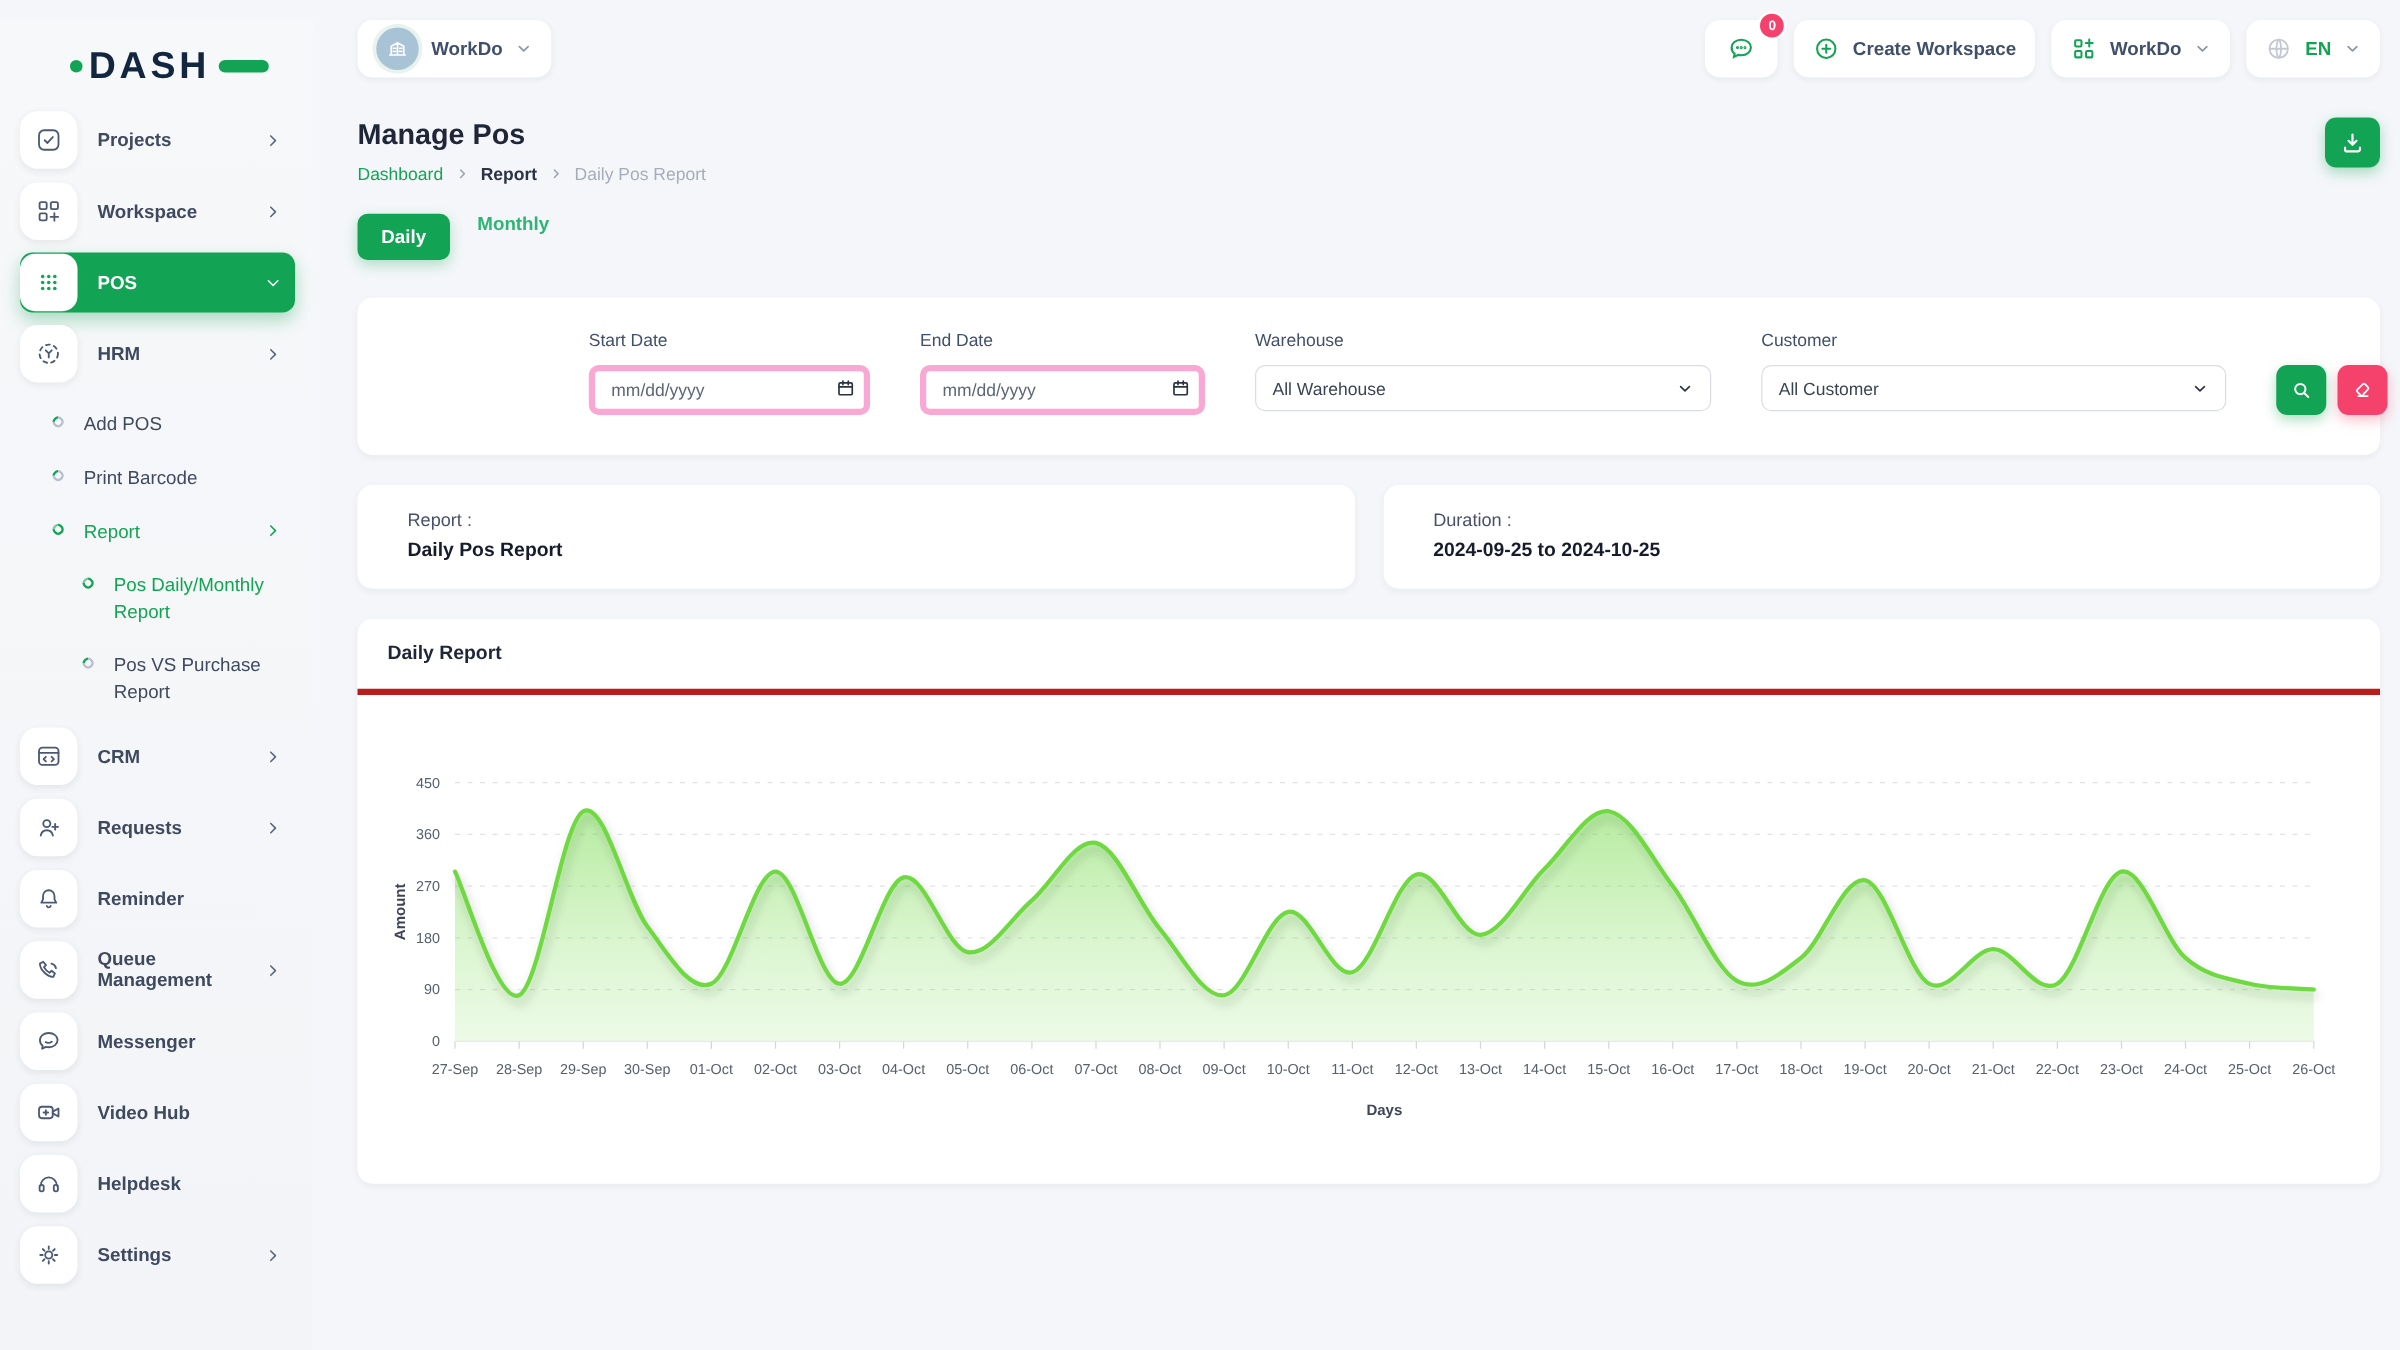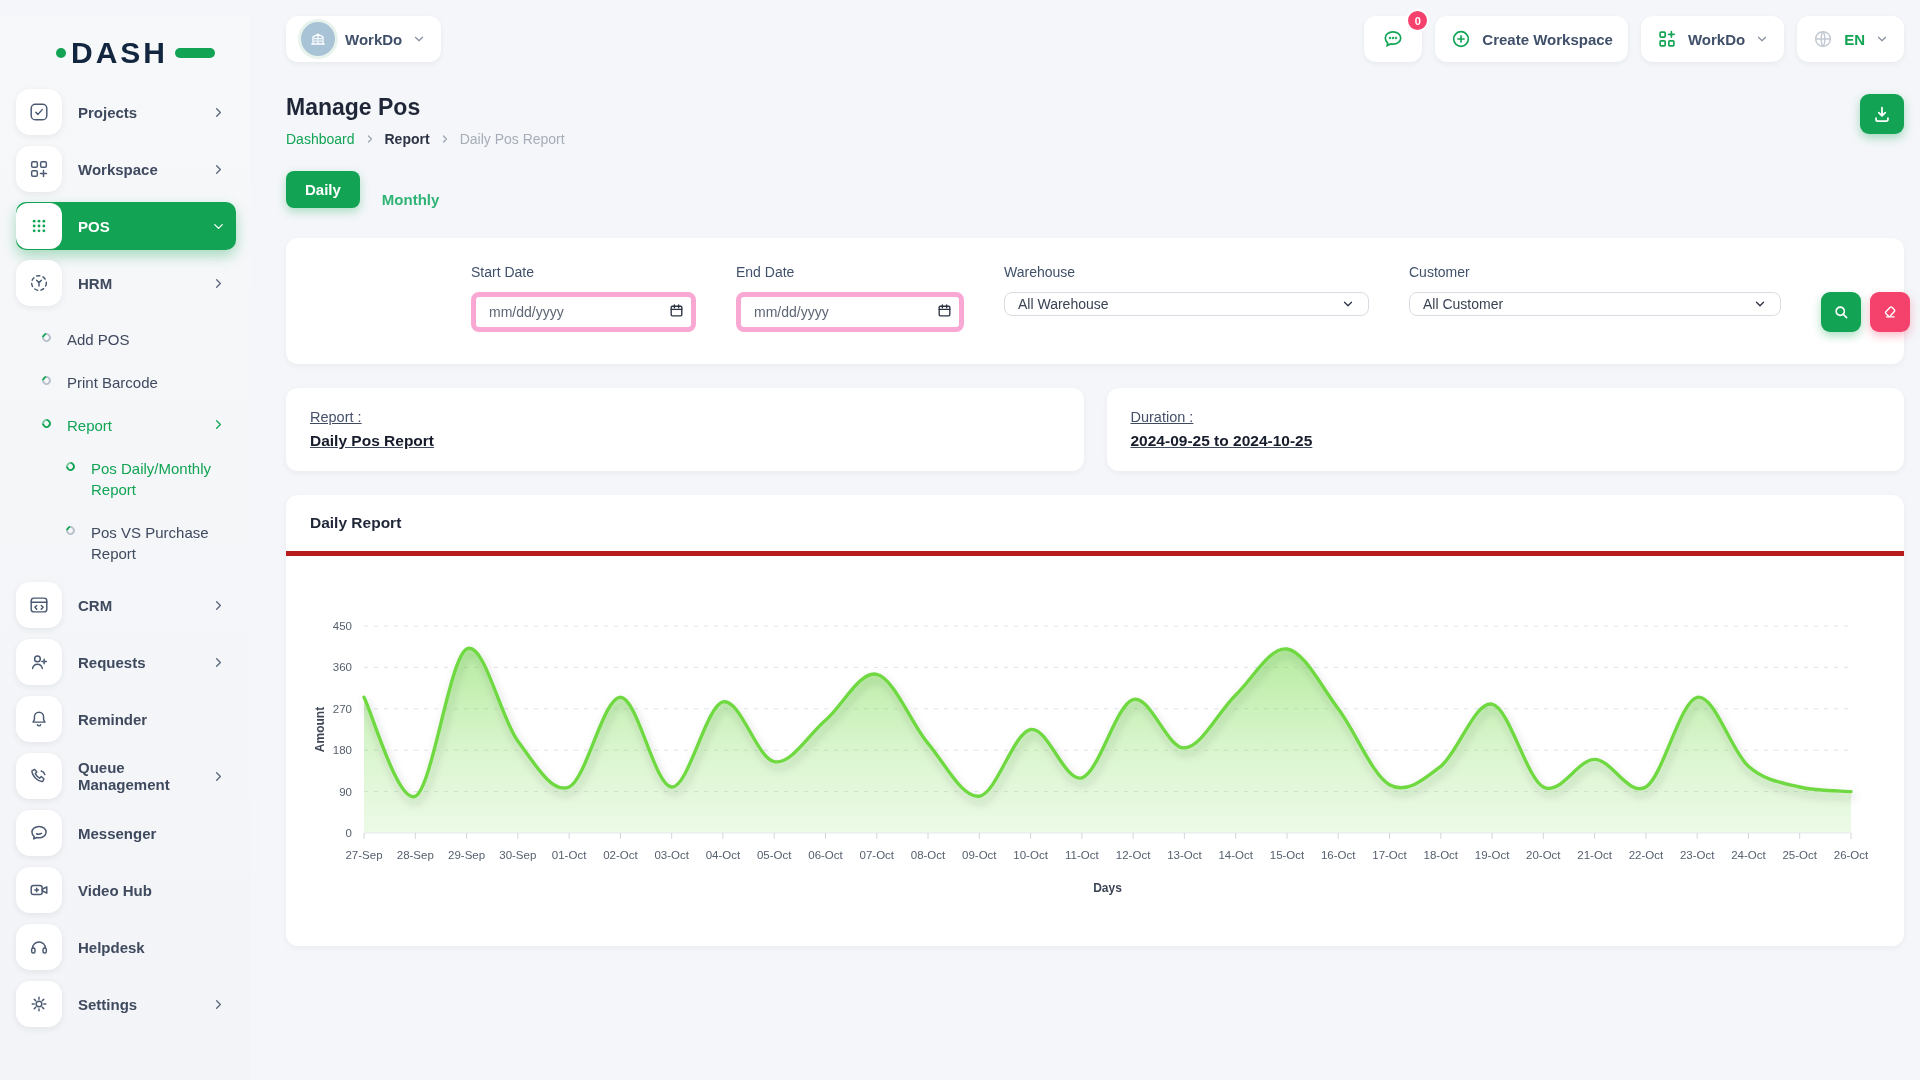--- a/index.html
+++ b/index.html
@@ -52,38 +52,38 @@
   .page-title { font-size:23px; font-weight:700; color:#1f2637; }
   .crumbs { display:flex; align-items:center; gap:9px; margin-top:10px; font-size:14px; }
   .crumb-link { color:#12a454; text-decoration:none; cursor:pointer; }
   .crumb-mid { color:#2b3344; font-weight:600; }
   .crumb-cur { color:#a7adb8; }
   .crumb-sep svg { stroke:#9aa2ad; display:block; }
   .sq-btn { width:44px; height:40px; border:none; border-radius:9px; display:flex; align-items:center; justify-content:center; cursor:pointer; }
   .sq-btn.green { background:#12a454; box-shadow:0 4px 10px rgba(18,164,84,.35); }
   .sq-btn.pink { background:#f5426c; box-shadow:0 4px 10px rgba(245,66,108,.35); }
 
-  .tabs { display:flex; align-items:flex-end; gap:22px; margin-top:24px; }
+  .tabs { display:flex; align-items:flex-start; gap:22px; margin-top:24px; }
   .tab-daily { background:#12a454; color:#fff; font-size:15px; font-weight:600; border:none; border-radius:8px; padding:10px 19px; cursor:pointer; box-shadow:0 4px 10px rgba(18,164,84,.3); font-family:inherit; }
   .tab-monthly { background:transparent; border:none; color:#2fb475; font-size:15px; font-weight:600; cursor:pointer; font-family:inherit; }
 
   .card { background:#fff; border-radius:12px; box-shadow:0 2px 6px rgba(35,48,68,.05); }
 
   .filter-card { margin-top:30px; padding:26px 24px 32px 185px; display:grid; grid-template-columns:225px 228px 365px 372px 1fr; column-gap:40px; }
   .f-label { font-size:14px; font-weight:500; color:#40506a; display:block; margin-bottom:12px; }
   .inp-wrap { position:relative; }
   .inp { width:100%; height:40px; border:5px solid #f9a8d4; border-radius:8px; padding:0 36px 0 13px; font-size:14px; color:#3a4353; font-family:inherit; background:#fff; }
   .inp::placeholder { color:#5d6675; }
   .inp-ico { position:absolute; right:11px; top:10px; pointer-events:none; }
-  .sel { height:24px; border:1px solid #d9dde3; border-radius:8px; padding:0 13px; display:flex; align-items:center; justify-content:space-between; font-size:14px; color:#3a4353; cursor:pointer; background:#fff; }
+  .sel { height:37px; border:1px solid #d9dde3; border-radius:8px; padding:0 13px; display:flex; align-items:center; justify-content:space-between; font-size:14px; color:#3a4353; cursor:pointer; background:#fff; }
   .f-actions { display:flex; gap:9px; justify-content:flex-end; align-self:start; margin-top:28px; }
   .f-actions .sq-btn { width:40px; height:40px; }
 
   .summary-row { display:grid; grid-template-columns:1fr 1fr; gap:23px; margin-top:24px; }
-  .sum-card { padding:21px 24px;text-decoration:underline; }
+  .sum-card { padding:21px 40px; }
   .sum-label { font-size:14.5px; color:#46506a; }
   .sum-value { font-size:15.5px; font-weight:700; color:#161c2b; margin-top:7px; }
 
   .chart-card { margin-top:24px; padding-bottom:8px; }
   .chart-head { padding:19px 24px; border-bottom:5px solid #b91c1c; }
   .chart-title { font-size:15.5px; font-weight:700; color:#1f2637; }
   .chart-host { padding:0 24px; }
 </style>
 </head>
 <body>

